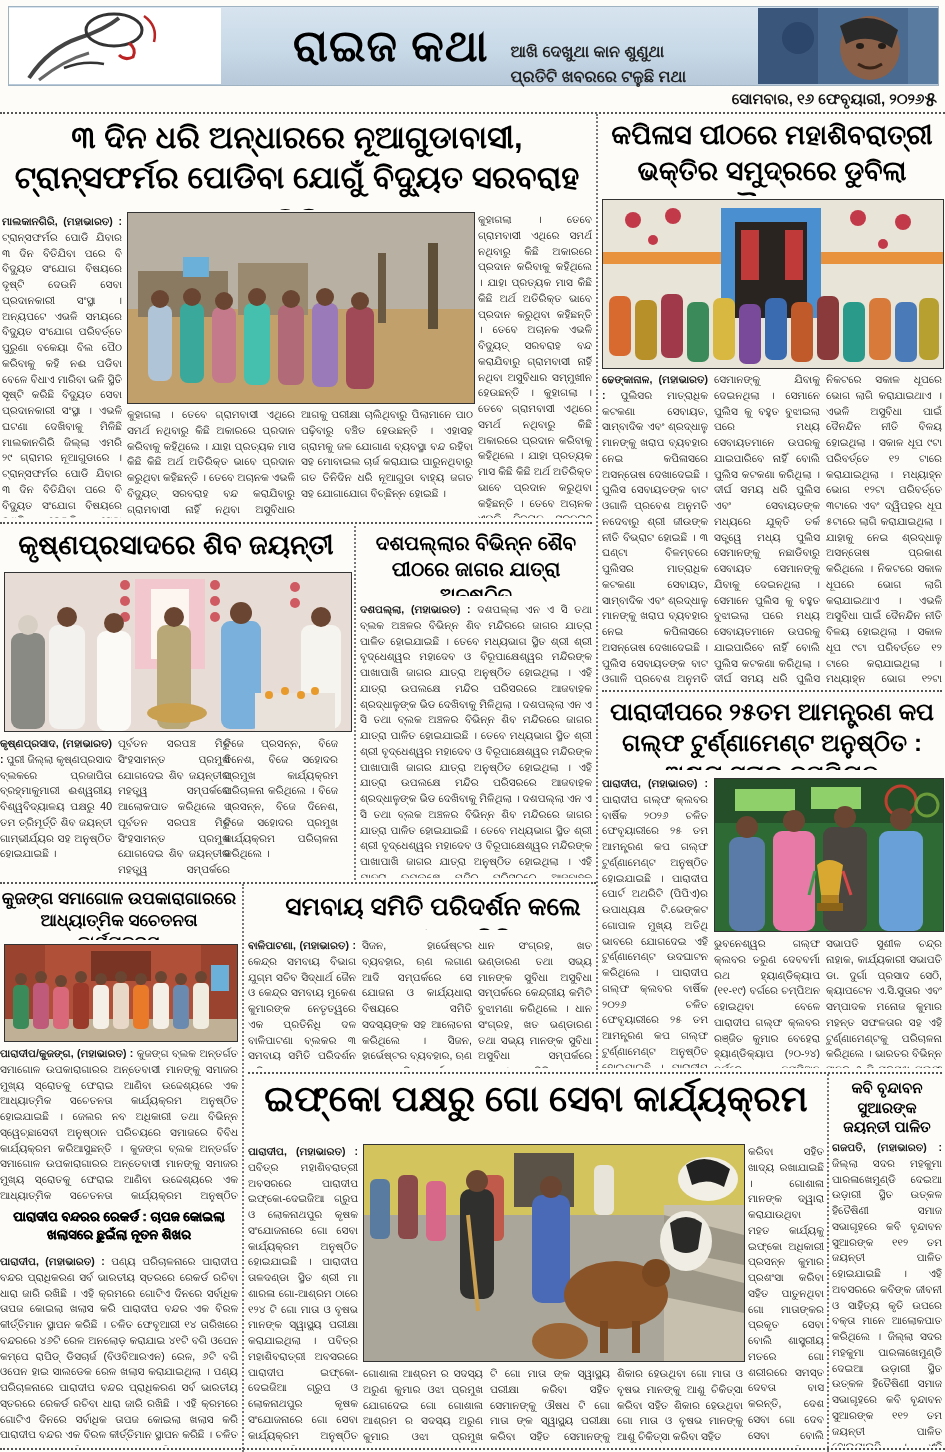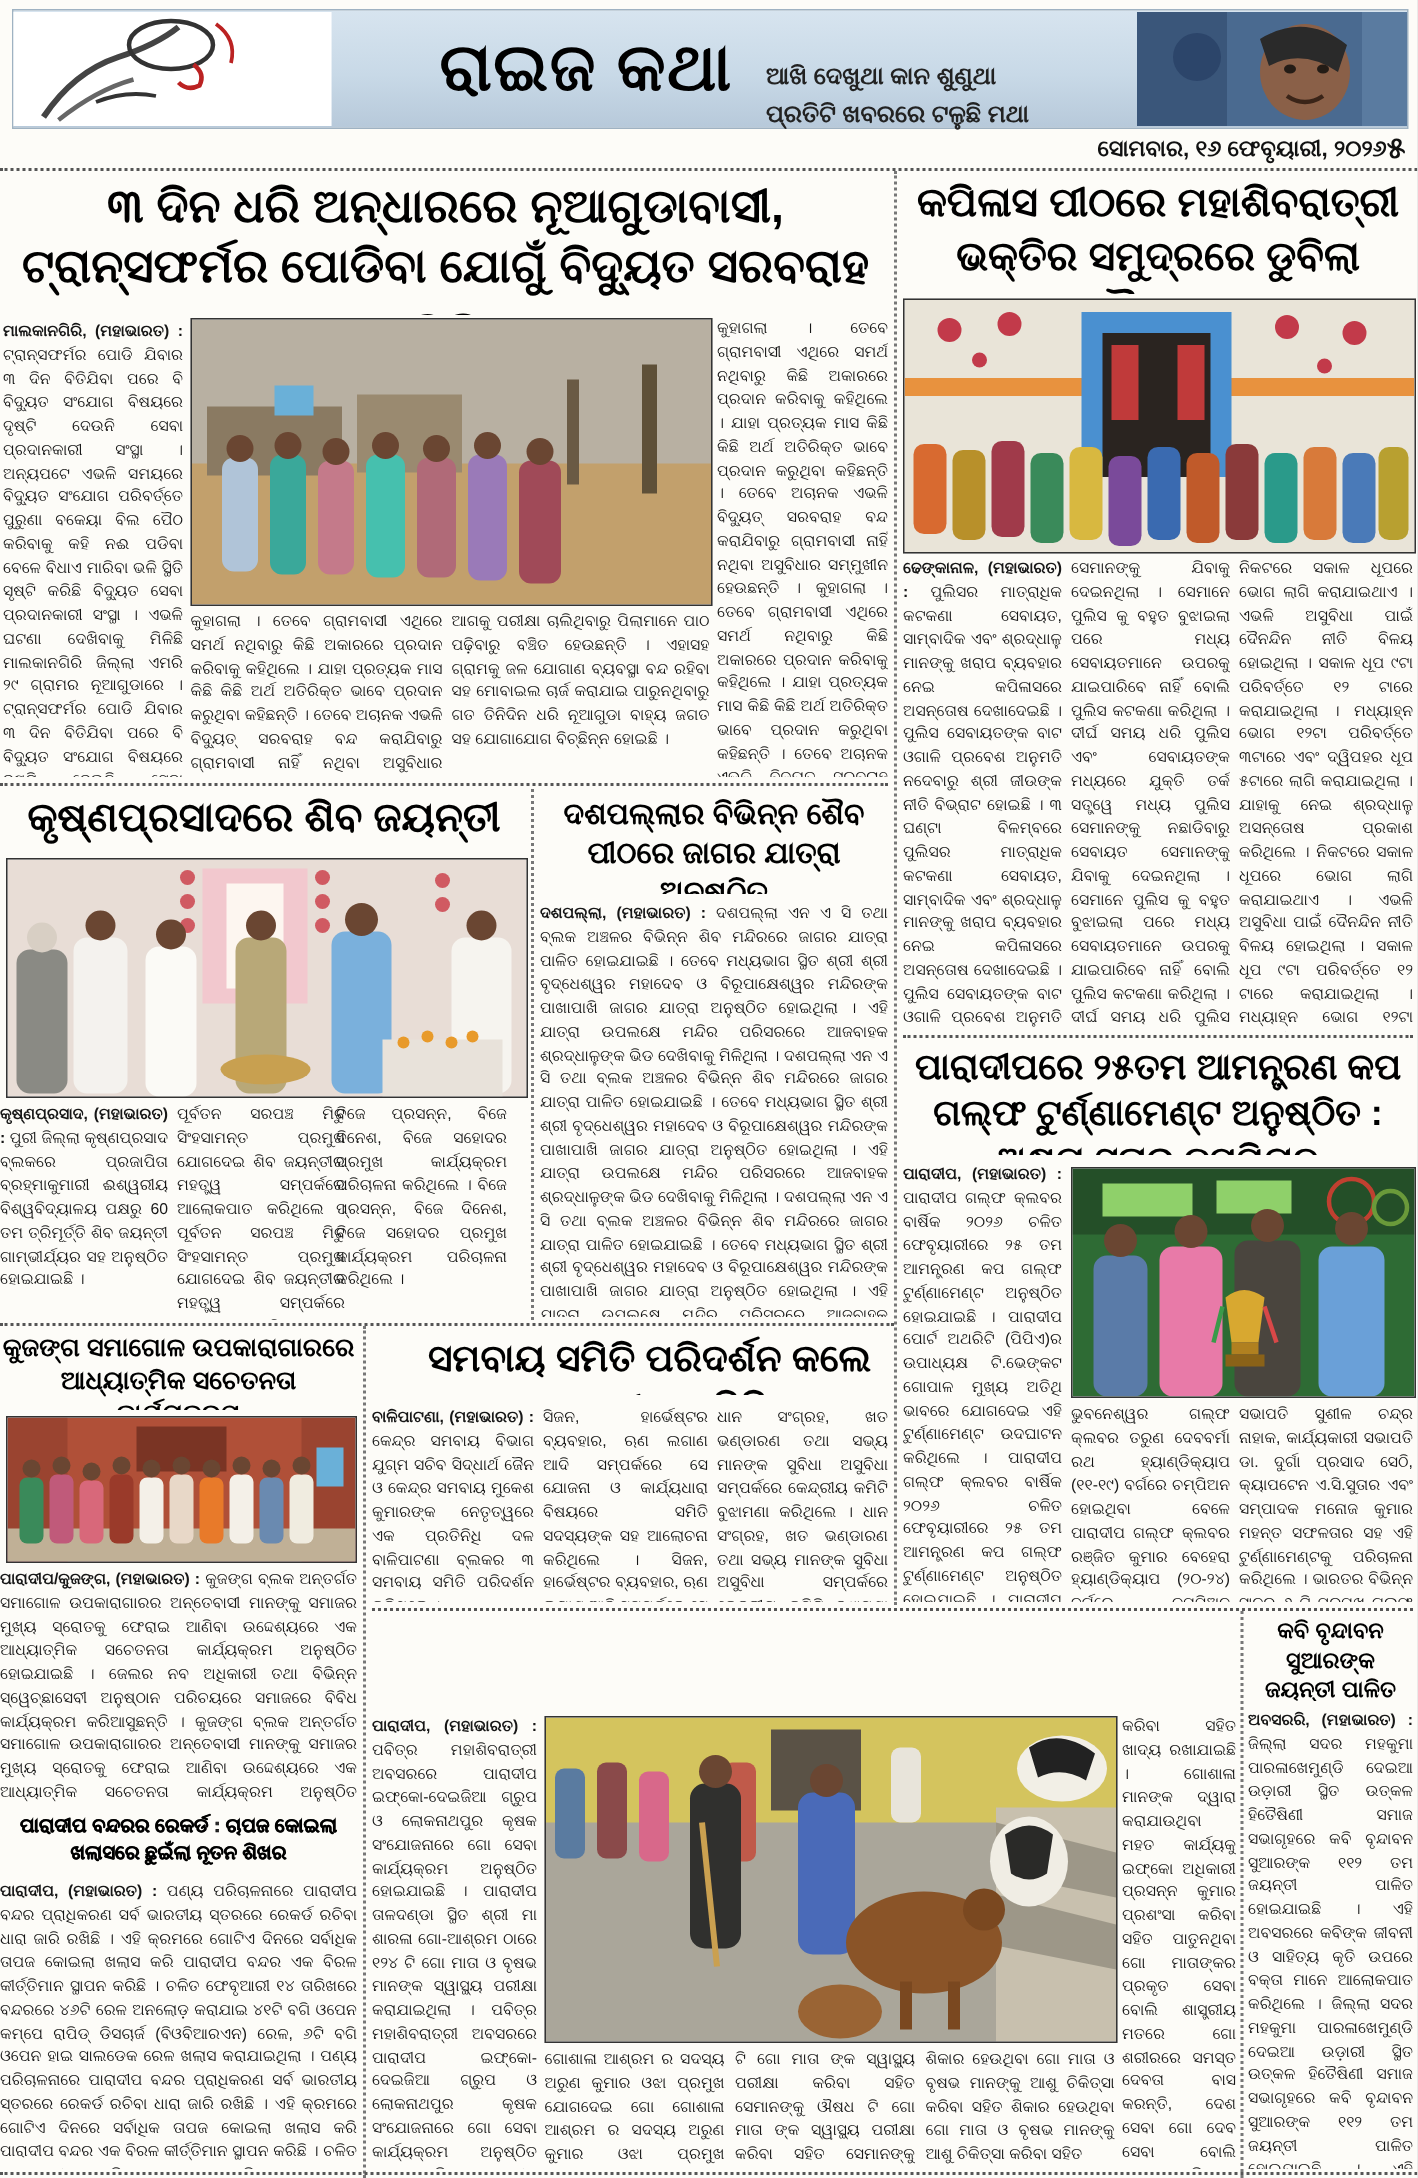--- a/index.html
+++ b/index.html
@@ -195,21 +195,21 @@
           <circle cx="264" cy="122" r="4"></circle>
           <circle cx="280" cy="118" r="4"></circle>
           <circle cx="296" cy="122" r="4"></circle>
           <circle cx="310" cy="118" r="4"></circle>
         </g>
       <ellipse cx="172" cy="140" rx="30" ry="10" fill="#c8a050"></ellipse>
     </svg>
   </div>
   <div class="abs bodytext" style="left:0;top:736px;width:112px;height:144px;">
     <span class="dateline">କୃଷ୍ଣପ୍ରସାଦ, (ମହାଭାରତ) :</span>
-    <span> ପୁରୀ ଜିଲ୍ଲା କୃଷ୍ଣପ୍ରସାଦ ବ୍ଲକରେ ପ୍ରଜାପିତା ବ୍ରହ୍ମାକୁମାରୀ ଈଶ୍ୱରୀୟ ବିଶ୍ୱବିଦ୍ୟାଳୟ ପକ୍ଷରୁ 60 ତମ ତ୍ରିମୂର୍ତ୍ତି ଶିବ ଜୟନ୍ତୀ ଗାମ୍ଭୀର୍ଯ୍ୟର ସହ ଅନୁଷ୍ଠିତ ହୋଇଯାଇଛି ।</span>
+    <span> ପୁରୀ ଜିଲ୍ଲା କୃଷ୍ଣପ୍ରସାଦ ବ୍ଲକରେ ପ୍ରଜାପିତା ବ୍ରହ୍ମାକୁମାରୀ ଈଶ୍ୱରୀୟ ବିଶ୍ୱବିଦ୍ୟାଳୟ ପକ୍ଷରୁ 40 ତମ ତ୍ରିମୂର୍ତ୍ତି ଶିବ ଜୟନ୍ତୀ ଗାମ୍ଭୀର୍ଯ୍ୟର ସହ ଅନୁଷ୍ଠିତ ହୋଇଯାଇଛି ।</span>
   </div>
   <div class="abs bodytext" style="left:118px;top:736px;width:112px;height:144px;">ପୂର୍ବତନ ସରପଞ୍ଚ ମିଟୁ ସିଂହସାମନ୍ତ ପ୍ରମୁଖ ଯୋଗଦେଇ ଶିବ ଜୟନ୍ତୀର ମହତ୍ତ୍ୱ ସମ୍ପର୍କରେ ଆଲୋକପାତ କରିଥିଲେ । ପୂର୍ବତନ ସରପଞ୍ଚ ମିଟୁ ସିଂହସାମନ୍ତ ପ୍ରମୁଖ ଯୋଗଦେଇ ଶିବ ଜୟନ୍ତୀର ମହତ୍ତ୍ୱ ସମ୍ପର୍କରେ ଆଲୋକପାତ କରିଥିଲେ ।</div>
   <div class="abs bodytext" style="left:224px;top:736px;width:114px;height:144px;">ବିଜେ ପ୍ରସନ୍ନ, ବିଜେ ଦିନେଶ, ବିଜେ ସହୋଦର ପ୍ରମୁଖ କାର୍ଯ୍ୟକ୍ରମ ପରିଚାଳନା କରିଥିଲେ । ବିଜେ ପ୍ରସନ୍ନ, ବିଜେ ଦିନେଶ, ବିଜେ ସହୋଦର ପ୍ରମୁଖ କାର୍ଯ୍ୟକ୍ରମ ପରିଚାଳନା କରିଥିଲେ ।</div>
 
   <div class="abs vline" style="left:354px;top:526px;height:354px;"></div>
 
   <div class="abs headline h-sm" style="left:360px;top:530px;width:232px;height:66px;">ଦଶପଲ୍ଲାର ବିଭିନ୍ନ ଶୈବ ପୀଠରେ ଜାଗର ଯାତ୍ରା ଅନୁଷ୍ଠିତ</div>
   <div class="abs bodytext" style="left:360px;top:602px;width:232px;height:276px;">
     <span class="dateline">ଦଶପଲ୍ଲା, (ମହାଭାରତ) :</span>
     <span> ଦଶପଲ୍ଲା ଏନ ଏ ସି ତଥା ବ୍ଲକ ଅଞ୍ଚଳର ବିଭିନ୍ନ ଶିବ ମନ୍ଦିରରେ ଜାଗର ଯାତ୍ରା ପାଳିତ ହୋଇଯାଇଛି । ତେବେ ମଧ୍ୟଭାଗ ସ୍ଥିତ ଶ୍ରୀ ଶ୍ରୀ ବୃଦ୍ଧେଶ୍ୱର ମହାଦେବ ଓ ବିରୂପାକ୍ଷେଶ୍ୱର ମନ୍ଦିରଙ୍କ ପାଖାପାଖି ଜାଗର ଯାତ୍ରା ଅନୁଷ୍ଠିତ ହୋଇଥିଲା । ଏହି ଯାତ୍ରା ଉପଲକ୍ଷେ ମନ୍ଦିର ପରିସରରେ ଆଜବାହକ ଶ୍ରଦ୍ଧାଳୁଙ୍କ ଭିଡ ଦେଖିବାକୁ ମିଳିଥିଲା । ଦଶପଲ୍ଲା ଏନ ଏ ସି ତଥା ବ୍ଲକ ଅଞ୍ଚଳର ବିଭିନ୍ନ ଶିବ ମନ୍ଦିରରେ ଜାଗର ଯାତ୍ରା ପାଳିତ ହୋଇଯାଇଛି । ତେବେ ମଧ୍ୟଭାଗ ସ୍ଥିତ ଶ୍ରୀ ଶ୍ରୀ ବୃଦ୍ଧେଶ୍ୱର ମହାଦେବ ଓ ବିରୂପାକ୍ଷେଶ୍ୱର ମନ୍ଦିରଙ୍କ ପାଖାପାଖି ଜାଗର ଯାତ୍ରା ଅନୁଷ୍ଠିତ ହୋଇଥିଲା । ଏହି ଯାତ୍ରା ଉପଲକ୍ଷେ ମନ୍ଦିର ପରିସରରେ ଆଜବାହକ ଶ୍ରଦ୍ଧାଳୁଙ୍କ ଭିଡ ଦେଖିବାକୁ ମିଳିଥିଲା । ଦଶପଲ୍ଲା ଏନ ଏ ସି ତଥା ବ୍ଲକ ଅଞ୍ଚଳର ବିଭିନ୍ନ ଶିବ ମନ୍ଦିରରେ ଜାଗର ଯାତ୍ରା ପାଳିତ ହୋଇଯାଇଛି । ତେବେ ମଧ୍ୟଭାଗ ସ୍ଥିତ ଶ୍ରୀ ଶ୍ରୀ ବୃଦ୍ଧେଶ୍ୱର ମହାଦେବ ଓ ବିରୂପାକ୍ଷେଶ୍ୱର ମନ୍ଦିରଙ୍କ ପାଖାପାଖି ଜାଗର ଯାତ୍ରା ଅନୁଷ୍ଠିତ ହୋଇଥିଲା । ଏହି ଯାତ୍ରା ଉପଲକ୍ଷେ ମନ୍ଦିର ପରିସରରେ ଆଜବାହକ ଶ୍ରଦ୍ଧାଳୁଙ୍କ ଭିଡ ଦେଖିବାକୁ ମିଳିଥିଲା ।</span>
@@ -298,20 +298,21 @@
   <div class="abs bodytext" style="left:478px;top:938px;width:114px;height:130px;">ଧାନ ସଂଗ୍ରହ, ଖତ ଭଣ୍ଡାରଣ ତଥା ସଭ୍ୟ ମାନଙ୍କ ସୁବିଧା ଅସୁବିଧା ସମ୍ପର୍କରେ କେନ୍ଦ୍ରୀୟ କମିଟି ବୁଝାମଣା କରିଥିଲେ । ଧାନ ସଂଗ୍ରହ, ଖତ ଭଣ୍ଡାରଣ ତଥା ସଭ୍ୟ ମାନଙ୍କ ସୁବିଧା ଅସୁବିଧା ସମ୍ପର୍କରେ କେନ୍ଦ୍ରୀୟ କମିଟି ବୁଝାମଣା କରିଥିଲେ ।</div>
 
   <div class="abs subhead" style="left:0;top:1208px;width:238px;height:42px;">ପାରାଦୀପ ବନ୍ଦରର ରେକର୍ଡ : ଚାପଜ କୋଇଲା ଖଲାସରେ ଛୁଇଁଲା ନୂତନ ଶିଖର</div>
   <div class="abs bodytext" style="left:0;top:1254px;width:238px;height:192px;">
     <span class="dateline">ପାରାଦୀପ, (ମହାଭାରତ) :</span>
     <span> ପଣ୍ୟ ପରିଚାଳନାରେ ପାରାଦୀପ ବନ୍ଦର ପ୍ରାଧିକରଣ ସର୍ବ ଭାରତୀୟ ସ୍ତରରେ ରେକର୍ଡ ରଚିବା ଧାରା ଜାରି ରଖିଛି । ଏହି କ୍ରମରେ ଗୋଟିଏ ଦିନରେ ସର୍ବାଧିକ ତାପଜ କୋଇଲା ଖଲାସ କରି ପାରାଦୀପ ବନ୍ଦର ଏକ ବିରଳ କୀର୍ତ୍ତିମାନ ସ୍ଥାପନ କରିଛି । ଚଳିତ ଫେବୃଆରୀ ୧୪ ତାରିଖରେ ବନ୍ଦରରେ ୪୬ଟି ରେଳ ଅନଲୋଡ଼ କରାଯାଇ ୪୧ଟି ବଗି ଓପେନ କମ୍ପେ ରାପିଡ୍ ଡିସଚାର୍ଜ (ବିଓବିଆରଏନ) ରେଳ, ୬ଟି ବଗି ଓପେନ ହାଇ ସାଲଡେକ ରେଳ ଖଲାସ କରାଯାଇଥିଲା । ପଣ୍ୟ ପରିଚାଳନାରେ ପାରାଦୀପ ବନ୍ଦର ପ୍ରାଧିକରଣ ସର୍ବ ଭାରତୀୟ ସ୍ତରରେ ରେକର୍ଡ ରଚିବା ଧାରା ଜାରି ରଖିଛି । ଏହି କ୍ରମରେ ଗୋଟିଏ ଦିନରେ ସର୍ବାଧିକ ତାପଜ କୋଇଲା ଖଲାସ କରି ପାରାଦୀପ ବନ୍ଦର ଏକ ବିରଳ କୀର୍ତ୍ତିମାନ ସ୍ଥାପନ କରିଛି । ଚଳିତ ଫେବୃଆରୀ ୧୪ ତାରିଖରେ ବନ୍ଦରରେ ୪୬ଟି ରେଳ ଅନଲୋଡ଼ କରାଯାଇ ୪୧ଟି ବଗି ଓପେନ କମ୍ପେ ରାପିଡ୍ ଡିସଚାର୍ଜ (ବିଓବିଆରଏନ) ରେଳ, ୬ଟି ବଗି ଓପେନ ହାଇ ସାଲଡେକ ରେଳ ଖଲାସ କରାଯାଇଥିଲା ।</span>
   </div>
 
   <div class="abs hline" style="left:248px;top:1072px;width:694px;"></div>
 
+  <div class="abs headline" style="left:248px;top:1078px;width:576px;height:58px;font-size:36px;">ଇଫ୍‌କୋ ପକ୍ଷରୁ ଗୋ ସେବା କାର୍ଯ୍ୟକ୍ରମ</div>
   <div class="abs bodytext" style="left:248px;top:1144px;width:110px;height:302px;">
     <span class="dateline">ପାରାଦୀପ, (ମହାଭାରତ) :</span>
     <span> ପବିତ୍ର ମହାଶିବରାତ୍ରୀ ଅବସରରେ ପାରାଦୀପ ଇଫ୍‌କୋ-ଦେଇଜିଆ ଗ୍ରୁପ ଓ ଲୋକନାଥପୁର କୃଷକ ସଂଯୋଜନାରେ ଗୋ ସେବା କାର୍ଯ୍ୟକ୍ରମ ଅନୁଷ୍ଠିତ ହୋଇଯାଇଛି । ପାରାଦୀପ ତାଳଦଣ୍ଡା ସ୍ଥିତ ଶ୍ରୀ ମା ଶାରଳା ଗୋ-ଆଶ୍ରମ ଠାରେ ୧୨୪ ଟି ଗୋ ମାତା ଓ ବୃଷଭ ମାନଙ୍କ ସ୍ୱାସ୍ଥ୍ୟ ପରୀକ୍ଷା କରାଯାଇଥିଲା । ପବିତ୍ର ମହାଶିବରାତ୍ରୀ ଅବସରରେ ପାରାଦୀପ ଇଫ୍‌କୋ-ଦେଇଜିଆ ଗ୍ରୁପ ଓ ଲୋକନାଥପୁର କୃଷକ ସଂଯୋଜନାରେ ଗୋ ସେବା କାର୍ଯ୍ୟକ୍ରମ ଅନୁଷ୍ଠିତ ହୋଇଯାଇଛି । ପାରାଦୀପ ତାଳଦଣ୍ଡା ସ୍ଥିତ ଶ୍ରୀ ମା ଶାରଳା ଗୋ-ଆଶ୍ରମ ଠାରେ ୧୨୪ ଟି ଗୋ ମାତା ଓ ବୃଷଭ ମାନଙ୍କ ସ୍ୱାସ୍ଥ୍ୟ ପରୀକ୍ଷା କରାଯାଇଥିଲା ।</span>
   </div>
   <div class="abs photo" style="left:363px;top:1144px;width:380px;height:216px;">
     <svg viewBox="0 0 380 216">
       <rect width="380" height="216" fill="#aaa69a"></rect>
       <rect width="380" height="70" fill="#d4c45e"></rect>
       <rect x="150" y="8" width="60" height="54" fill="#5a5246"></rect>
       <rect x="300" y="60" width="80" height="156" fill="#c8c0ae"></rect>
@@ -340,18 +341,18 @@
   </div>
   <div class="abs bodytext" style="left:748px;top:1144px;width:76px;height:302px;">କରିବା ସହିତ ଖାଦ୍ୟ ରଖାଯାଇଛି । ଗୋଶାଳା ମାନଙ୍କ ଦ୍ୱାରା କରାଯାଉଥିବା ମହତ କାର୍ଯ୍ୟକୁ ଇଫ୍‌କୋ ଅଧିକାରୀ ପ୍ରସନ୍ନ କୁମାର ପ୍ରଶଂସା କରିବା ସହିତ ପାତୁନଥିବା ଗୋ ମାତାଙ୍କର ପ୍ରକୃତ ସେବା ବୋଲି ଶାସ୍ତ୍ରୀୟ ମତରେ ଗୋ ଶରୀରରେ ସମସ୍ତ ଦେବତା ବାସ କରନ୍ତି, ଦେଶ ସେବା ଗୋ ଦେବ ସେବା ବୋଲି ପ୍ରକାଶ କରିଥିଲେ । ଗୋଶାଳା ପ୍ରତି ଇଫ୍‌କୋ ନିର୍ଦ୍ଦେଶକ କେ.ଶେଖର, ଇଫ୍‌କୋ ୟୁନିଟ ପି.କେ.ମହାପାତ୍ର</div>
   <div class="abs bodytext" style="left:363px;top:1366px;width:120px;height:80px;">ଗୋଶାଳା ଆଶ୍ରମ ର ସଦସ୍ୟ ଅରୁଣ କୁମାର ଓଝା ପ୍ରମୁଖ ଯୋଗଦେଇ ଗୋ ଗୋଶାଳା ଆଶ୍ରମ ର ସଦସ୍ୟ ଅରୁଣ କୁମାର ଓଝା ପ୍ରମୁଖ ଯୋଗଦେଇ ଗୋ</div>
   <div class="abs bodytext" style="left:490px;top:1366px;width:120px;height:80px;">ଟି ଗୋ ମାତା ଙ୍କ ସ୍ୱାସ୍ଥ୍ୟ ପରୀକ୍ଷା କରିବା ସହିତ ସେମାନଙ୍କୁ ଔଷଧ ଟି ଗୋ ମାତା ଙ୍କ ସ୍ୱାସ୍ଥ୍ୟ ପରୀକ୍ଷା କରିବା ସହିତ ସେମାନଙ୍କୁ ଔଷଧ</div>
   <div class="abs bodytext" style="left:617px;top:1366px;width:126px;height:80px;">ଶିକାର ହେଉଥିବା ଗୋ ମାତା ଓ ବୃଷଭ ମାନଙ୍କୁ ଆଶୁ ଚିକିତ୍ସା କରିବା ସହିତ ଶିକାର ହେଉଥିବା ଗୋ ମାତା ଓ ବୃଷଭ ମାନଙ୍କୁ ଆଶୁ ଚିକିତ୍ସା କରିବା ସହିତ</div>
 
   <div class="abs vline" style="left:827px;top:1074px;height:378px;"></div>
 
   <div class="abs headline h-xs" style="left:832px;top:1078px;width:110px;height:56px;">କବି ବୃନ୍ଦାବନ ସୁଆରଙ୍କ ଜୟନ୍ତୀ ପାଳିତ</div>
   <div class="abs bodytext" style="left:832px;top:1140px;width:110px;height:306px;">
-    <span class="dateline">ଅବସରରି, (ମହାଭାରତ) :</span>
+    <span class="dateline">ଗଜପତି, (ମହାଭାରତ) :</span>
     <span> ଜିଲ୍ଲା ସଦର ମହକୁମା ପାରଳାଖେମୁଣ୍ଡି ଦେଇଆ ଉଡ଼ାରୀ ସ୍ଥିତ ଉତ୍କଳ ହିତୈଷିଣୀ ସମାଜ ସଭାଗୃହରେ କବି ବୃନ୍ଦାବନ ସୁଆରଙ୍କ ୧୧୨ ତମ ଜୟନ୍ତୀ ପାଳିତ ହୋଇଯାଇଛି । ଏହି ଅବସରରେ କବିଙ୍କ ଜୀବନୀ ଓ ସାହିତ୍ୟ କୃତି ଉପରେ ବକ୍ତା ମାନେ ଆଲୋକପାତ କରିଥିଲେ । ଜିଲ୍ଲା ସଦର ମହକୁମା ପାରଳାଖେମୁଣ୍ଡି ଦେଇଆ ଉଡ଼ାରୀ ସ୍ଥିତ ଉତ୍କଳ ହିତୈଷିଣୀ ସମାଜ ସଭାଗୃହରେ କବି ବୃନ୍ଦାବନ ସୁଆରଙ୍କ ୧୧୨ ତମ ଜୟନ୍ତୀ ପାଳିତ ହୋଇଯାଇଛି । ଏହି ଅବସରରେ କବିଙ୍କ ଜୀବନୀ ଓ ସାହିତ୍ୟ କୃତି ଉପରେ ବକ୍ତା ମାନେ ଆଲୋକପାତ କରିଥିଲେ । ଜିଲ୍ଲା ସଦର ମହକୁମା ପାରଳାଖେମୁଣ୍ଡି ଦେଇଆ ଉଡ଼ାରୀ ସ୍ଥିତ ଉତ୍କଳ ହିତୈଷିଣୀ ସମାଜ ସଭାଗୃହରେ କବି ବୃନ୍ଦାବନ ସୁଆରଙ୍କ ୧୧୨ ତମ ଜୟନ୍ତୀ ପାଳିତ ହୋଇଯାଇଛି । ଏହି ଅବସରରେ କବିଙ୍କ ଜୀବନୀ ଓ ସାହିତ୍ୟ କୃତି ଉପରେ ବକ୍ତା ମାନେ ଆଲୋକପାତ କରିଥିଲେ ।</span>
   </div>
 
   <div class="abs hline" style="left:0;top:1448px;width:945px;"></div>
 </div>
 
 </body></html>

